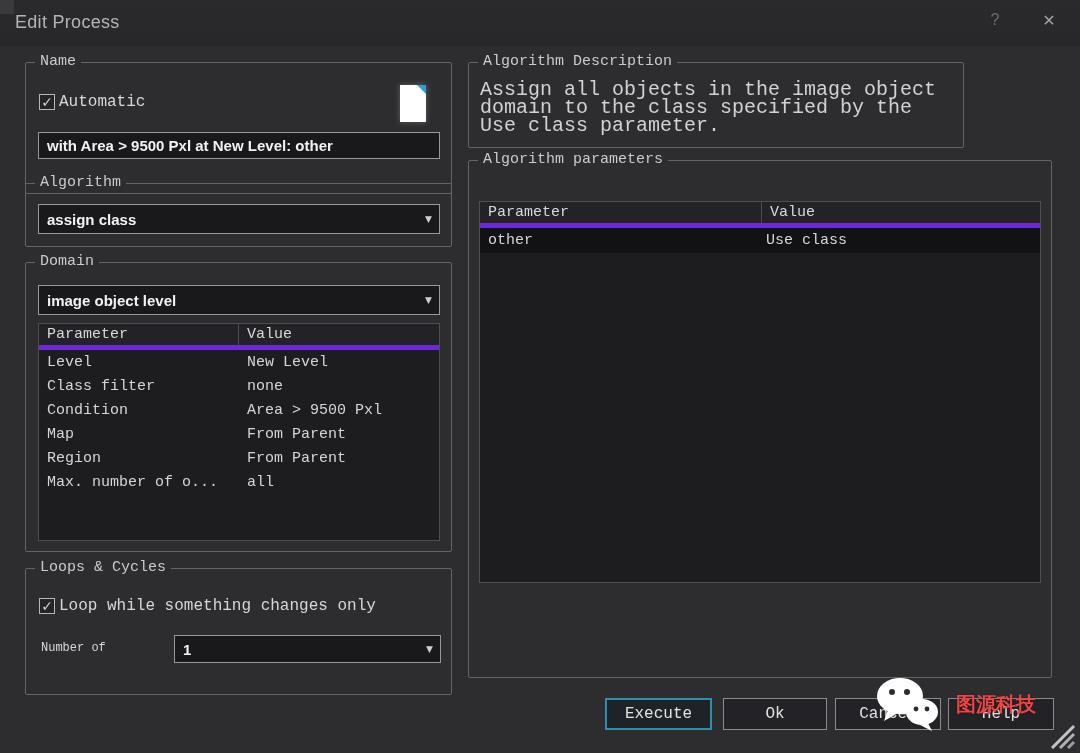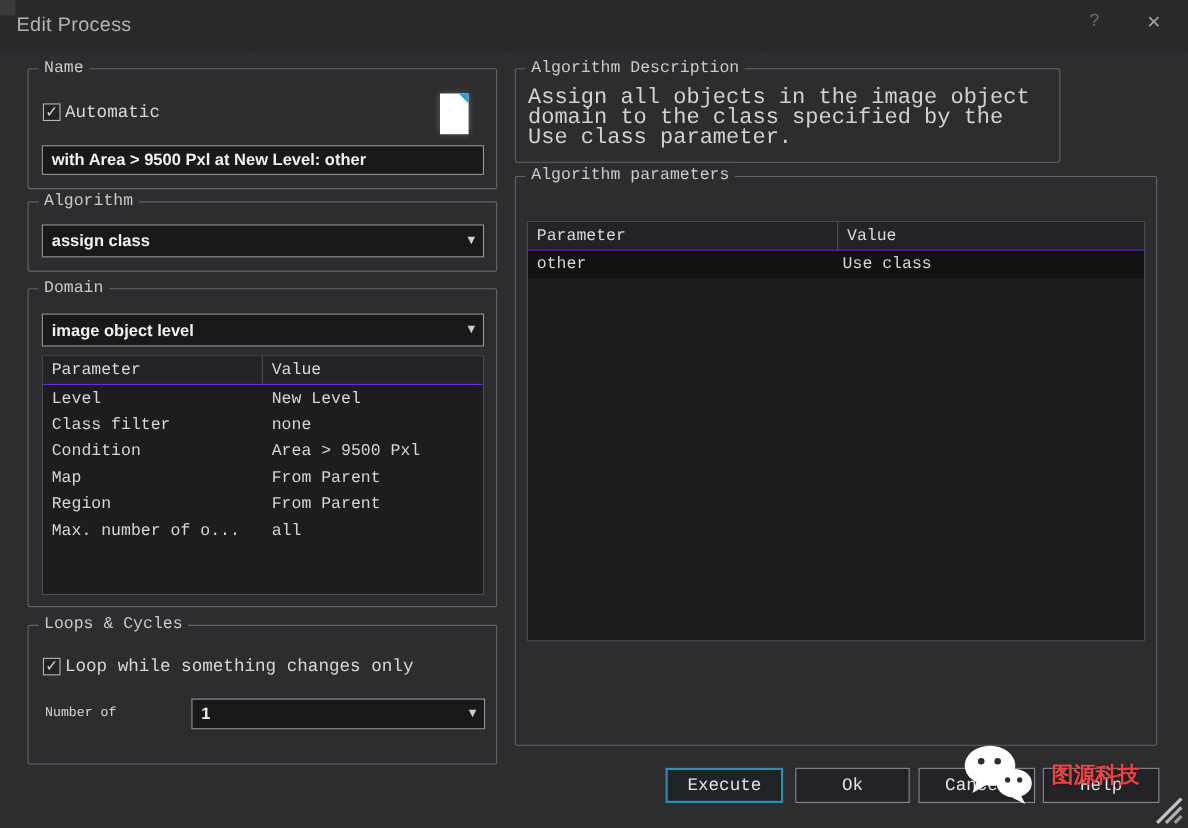--- a/index.html
+++ b/index.html
@@ -82,21 +82,21 @@
     position:absolute; top:0; right:0; width:0; height:0;
     border-left:9px solid transparent; border-top:9px solid #2aa1d2;
   }
 
   
   .ptable {
     position:absolute; background:#1d1d20;
     border:1px solid #4e4e52;
     font-size:15px; color:#d6d6d8;
   }
-  .ptable .hdr-row { display:flex; height:26px; background:#232327; border-bottom:1px solid #6d28d9; }
+  .ptable .hdr-row { display:flex; height:26px; background:#232327; border-bottom:5px solid #6d28d9; }
   .ptable .hdr-cell {
     display:flex; align-items:center; padding:0 8px; color:#d9d9db;
     border-right:1px solid #4e4e52; height:100%;
   }
   .ptable .hdr-cell:last-child { border-right:none; }
   .ptable .row { display:flex; height:24px; }
   .ptable .row.selected { background:#121214; }
   .ptable .cell { display:flex; align-items:center; padding:0 8px; white-space:nowrap; overflow:hidden; }
 
   
@@ -129,21 +129,21 @@
 </head>
 <body>
 
 <div class="titlebar">
   <div class="corner-artifact"></div>
   <div class="title-text">Edit Process</div>
   <div class="titlebar-btn btn-help">?</div>
   <div class="titlebar-btn btn-close">✕</div>
 </div>
 
-<div class="group" style="left:25px; top:62px; width:427px; height:110px;">
+<div class="group" style="left:25px; top:62px; width:427px; height:132px;">
   <span class="group-label">Name</span>
   <div class="check-row" style="left:13px; top:30px;">
     <span class="checkbox">✓</span>
     <span class="check-label">Automatic</span>
   </div>
   <div class="doc-icon" style="left:374px; top:22px;">
     <span class="fold"></span>
   </div>
   <div class="text-field" style="left:12px; top:69px; width:402px; height:27px;">with Area &gt; 9500 Pxl at  New Level: other</div>
 </div>

